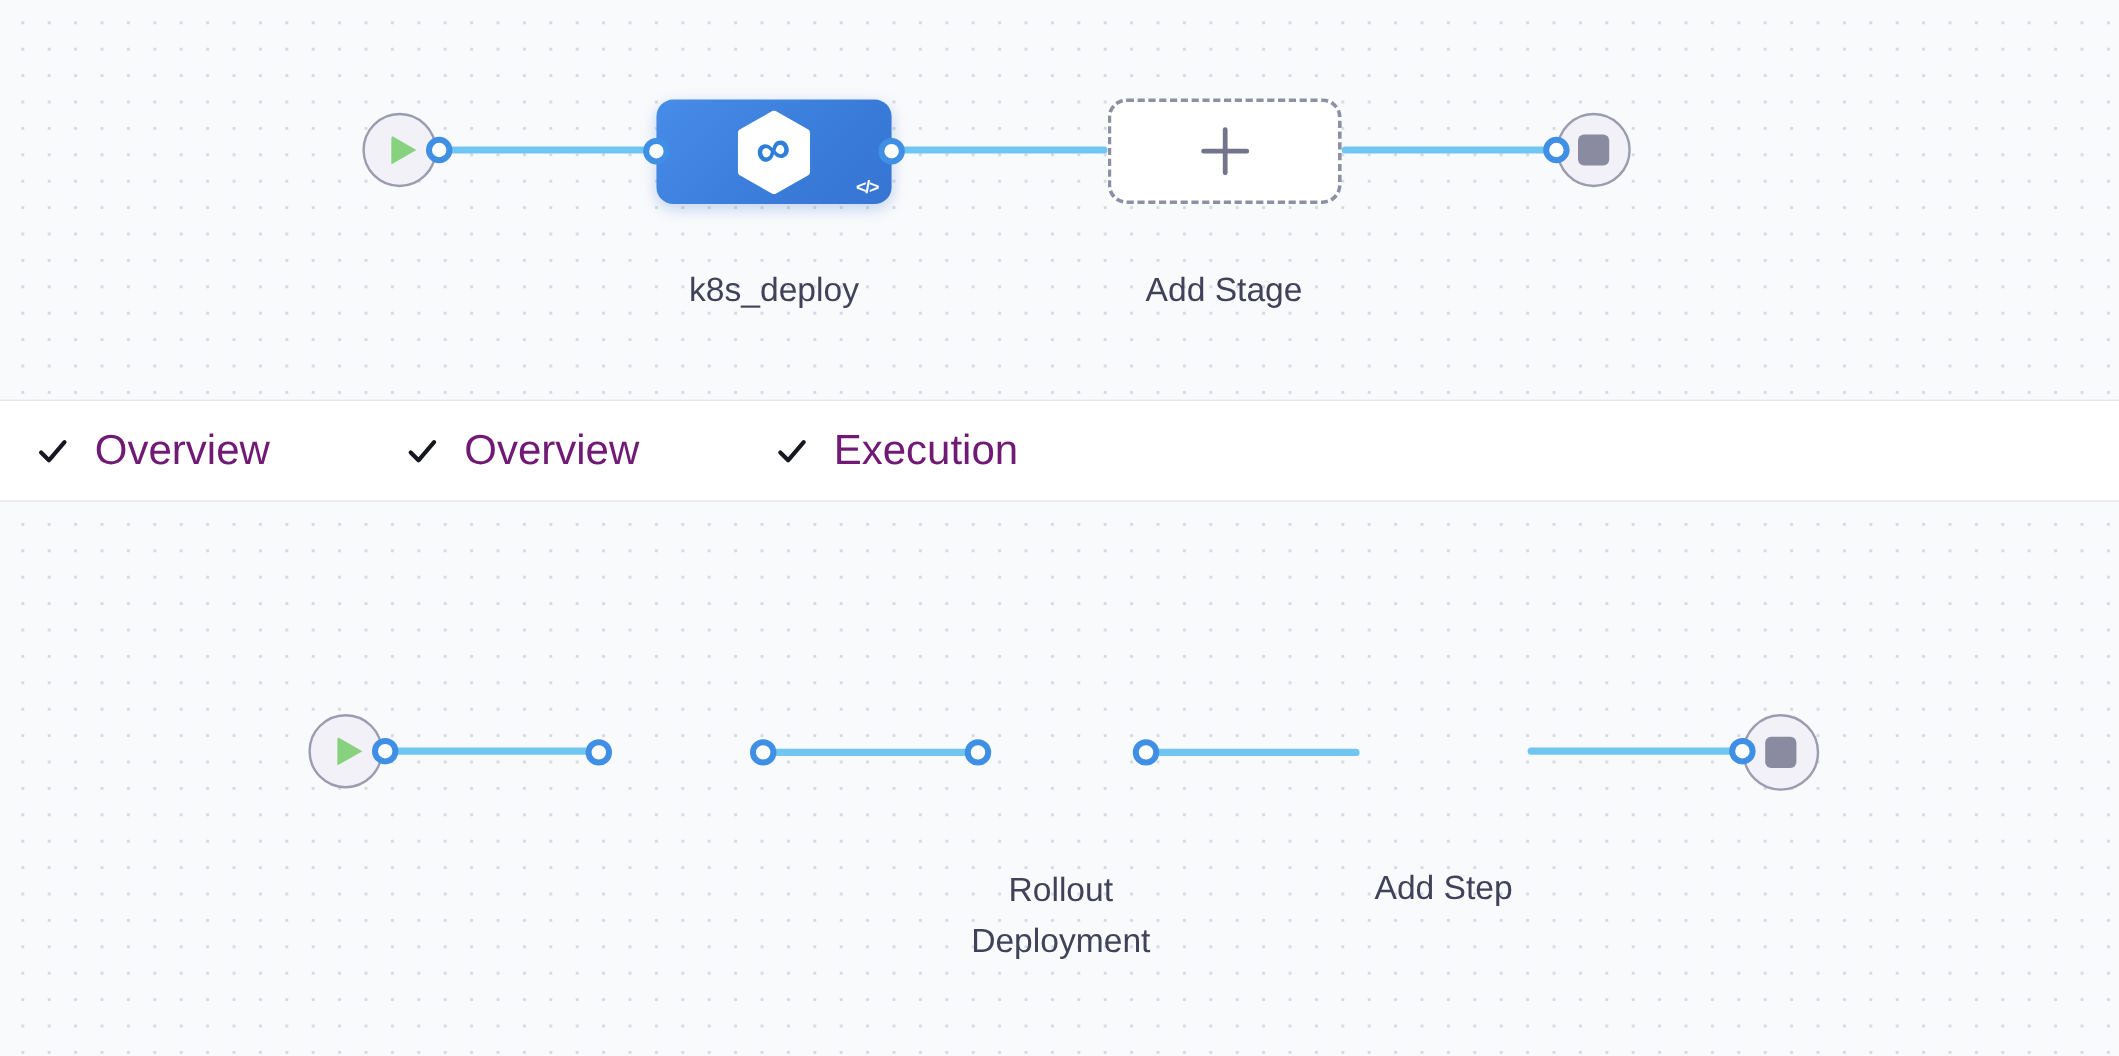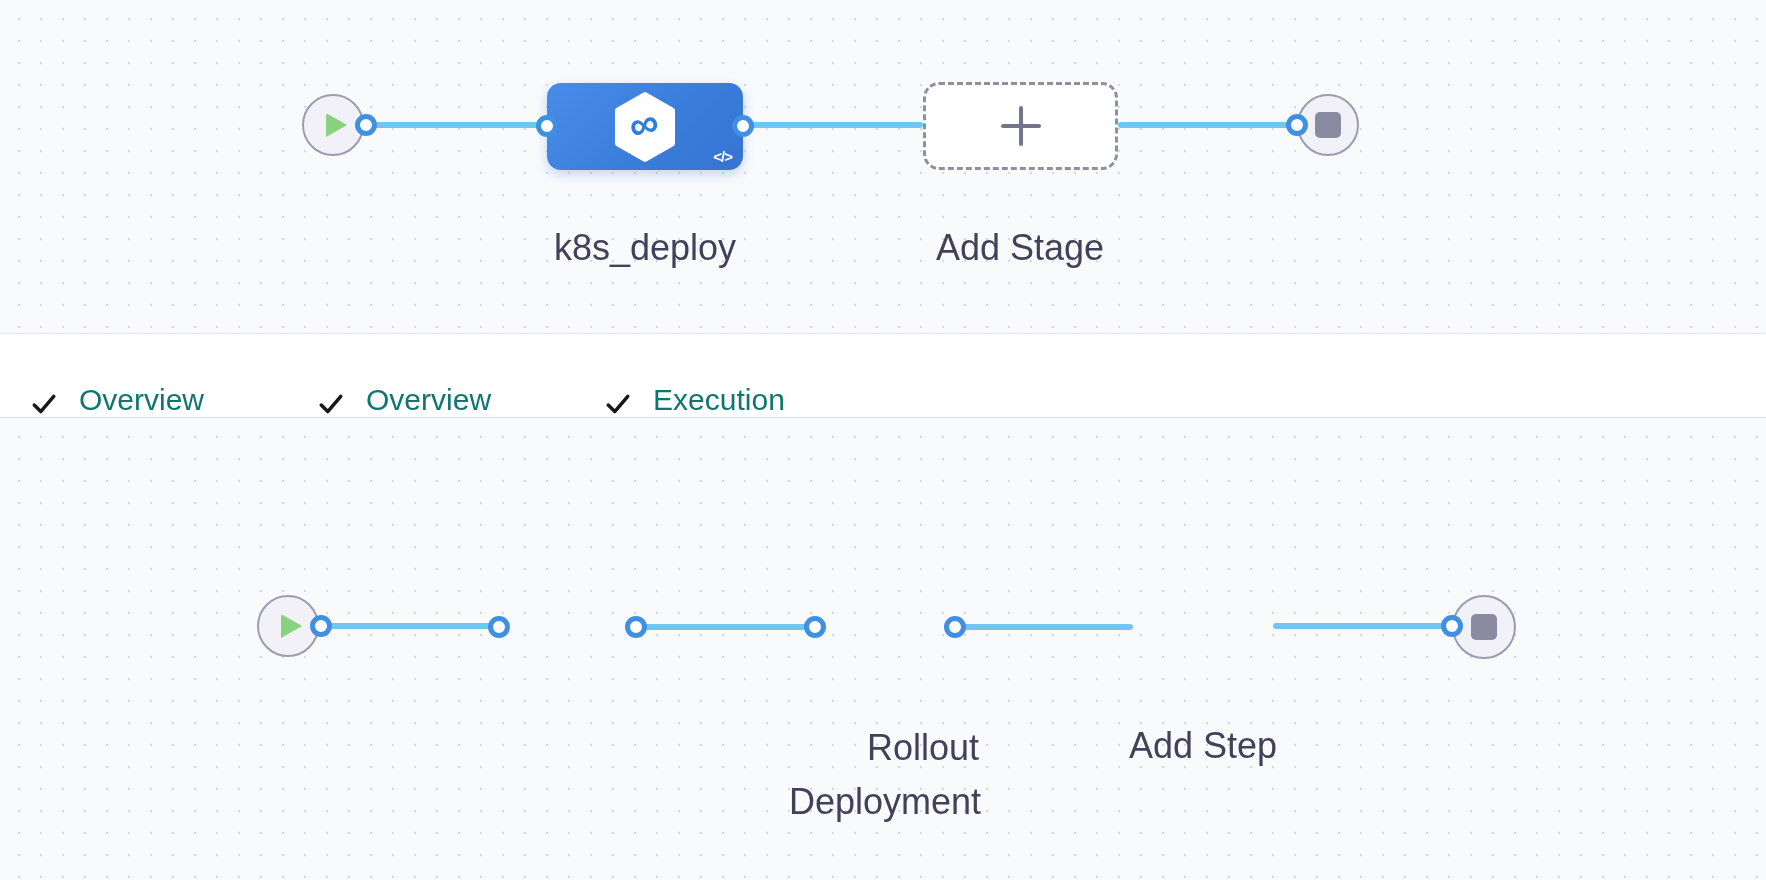--- a/index.html
+++ b/index.html
@@ -30,29 +30,29 @@
     border-radius:14px; background:linear-gradient(135deg,#478ce8 0%,#3a7cd9 60%,#3674d2 100%);
     box-shadow:0 4px 12px rgba(54,116,210,.28); z-index:4; cursor:pointer;
     display:flex; align-items:center; justify-content:center; }
   .code-badge { position:absolute; right:11px; bottom:5px; font-size:15px;
     font-weight:700; letter-spacing:-1px; color:#ffffff; }
 
   .add-box { position:absolute; background:#ffffff; border:3px dashed #8e8fa3;
     display:flex; align-items:center; justify-content:center; z-index:4; cursor:pointer; }
   .add-stage-box { left:923px; top:82px; width:195px; height:88px; border-radius:16px; }
 
-  .node-label { position:absolute; text-align:center; font-size:36px;
+  .node-label { position:absolute; text-align:center; font-size:28px;
     color:#41425a; z-index:3; line-height:1.5; }
 
   
   .tabbar { position:absolute; left:0; top:333px; width:1766px; height:85px;
     background:#ffffff; border-top:1px solid #e4e5ec; border-bottom:1px solid #dfe0e8;
     display:flex; align-items:stretch; padding-left:2px; z-index:6; }
-  .tab { position:relative; display:flex; align-items:flex-end; gap:22px;
-    padding:0 29px; margin-right:56px; cursor:pointer; font-size:30px; color:#0f766e; }
+  .tab { position:relative; display:flex; align-items:center; gap:22px;
+    padding:0 29px; margin-right:56px; cursor:pointer; font-size:35px; color:#701a75; }
   .tab.active { font-weight:700; }
   .tab.active::after { content:""; position:absolute; left:0; right:0; bottom:0;
     height:4px; border-radius:2px 2px 0 0; background:#3177d2; }
   .check-icon { flex:0 0 auto; display:block; }
 </style>
 </head>
 <body>
 
 <div class="page">
 
@@ -134,17 +134,17 @@
     <div class="connector" style="left:488px; top:198px;"></div>
     <div class="connector" style="left:625px; top:198px;"></div>
     <div class="connector" style="left:804px; top:198px;"></div>
     <div class="connector" style="left:944px; top:198px;"></div>
     <div class="connector" style="left:1441px; top:197px;"></div>
 
     <div class="endpoint" style="left:1452px; top:177px; width:64px; height:64px;">
       <div class="stop-sq"></div>
     </div>
 
-    <div class="node-label" style="left:789px; top:303px; width:190px;text-align:right;">Rollout Deployment</div>
+    <div class="node-label" style="left:789px; top:303px; width:190px;">Rollout Deployment</div>
     <div class="node-label" style="left:1093px; top:301px; width:220px;">Add Step</div>
   </div>
 
 </div>
 
 </body></html>

